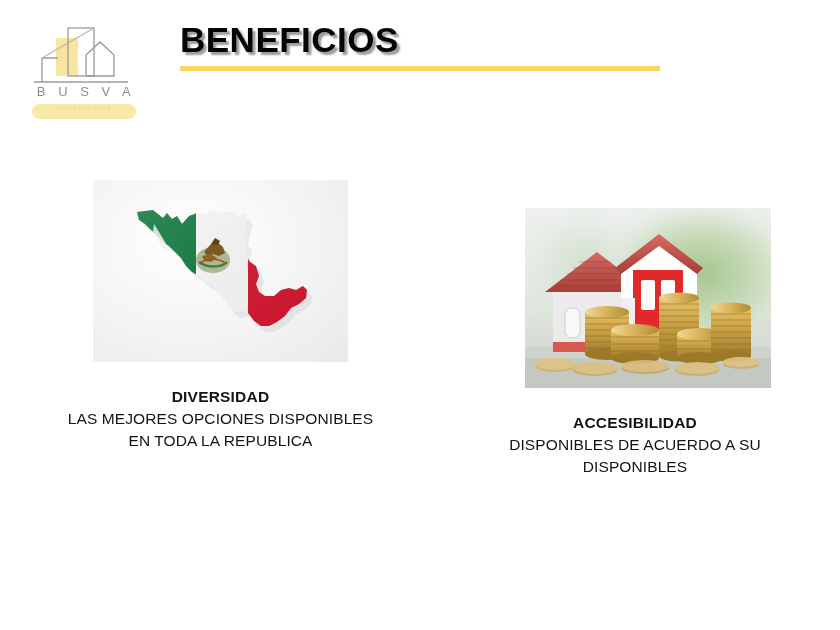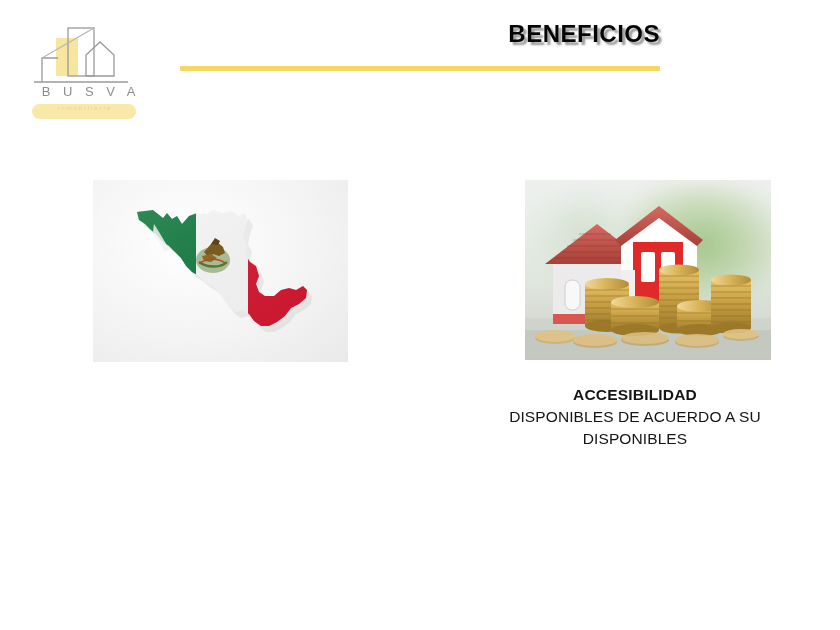--- a/index.html
+++ b/index.html
@@ -36,21 +36,21 @@
     left: 0;
     top: 0;
     width: 112px;
     height: 66px;
   }
   .logo-word {
     position: absolute;
     left: 0;
     top: 62px;
     width: 112px;
-    text-align: right;
+    text-align: center;
     font-size: 13px;
     letter-spacing: 4.5px;
     color: #8d8d8d;
     font-weight: 400;
     text-indent: 4px;
   }
   .logo-sub-wrap {
     position: absolute;
     left: 4px;
     top: 82px;
@@ -72,22 +72,22 @@
     white-space: nowrap;
     overflow: hidden;
   }
 
   
   .title {
     position: absolute;
     left: 180px;
     top: 20px;
     width: 480px;
-    text-align: right;
-    font-size: 24px;
+    text-align: left;
+    font-size: 35px;
     font-weight: bold;
     letter-spacing: 0.5px;
     color: #050505;
     text-shadow: 3px 3px 2px rgba(120,120,120,0.75);
   }
   .title-rule {
     position: absolute;
     left: 180px;
     top: 66px;
     width: 480px;
@@ -95,21 +95,21 @@
     background: #f5d765;
     border-radius: 1px;
   }
 
   
   .col {
     position: absolute;
     top: 180px;
   }
   .col-left  { left: 28px;  width: 385px; }
-  .col-right { left: 460px; width: 350px; }
+  .col-right { left: 460px; width: 350px; margin-top: 28px; }
 
   .photo {
     position: relative;
     overflow: hidden;
     background: #f2f2f2;
   }
   .photo-left {
     width: 255px;
     height: 182px;
     margin-left: 65px;
@@ -243,20 +243,25 @@
           <ellipse cx="0" cy="10" rx="17" ry="13" fill="#6f8f4a" opacity="0.55"></ellipse>
           <path d="M-9,2 L-2,-6 L4,-8 L10,-3 L12,3 L6,6 L0,4 L-4,8 Z" fill="#7a5a1e"></path>
           <path d="M-2,-6 L2,-12 L7,-9 L5,-5 Z" fill="#5d4414"></path>
           <path d="M-11,6 L-2,4 L4,8 L-2,12 L-9,11 Z" fill="#8a6a24"></path>
           <path d="M-14,12 C-6,18 8,18 14,12" fill="none" stroke="#4c7a33" stroke-width="2.4"></path>
           <path d="M-13,13 C-6,8 6,8 12,13" fill="none" stroke="#b8472c" stroke-width="1.6"></path>
         </g>
       </svg>
     </div>
 
+    <div class="caption">
+      <div class="caption-head">DIVERSIDAD</div>
+      <div class="caption-body">LAS MEJORES OPCIONES DISPONIBLES</div>
+      <div class="caption-body">EN TODA LA REPUBLICA</div>
+    </div>
   </div>
 
   <div class="col col-right">
 
     <div class="photo photo-right">
       <div class="house-bg"></div>
       <div class="house-blur-green"></div>
       <div class="house-blur-green2"></div>
 
       <svg width="246" height="180" viewBox="0 0 246 180" xmlns="http://www.w3.org/2000/svg" style="position:absolute;inset:0;">

